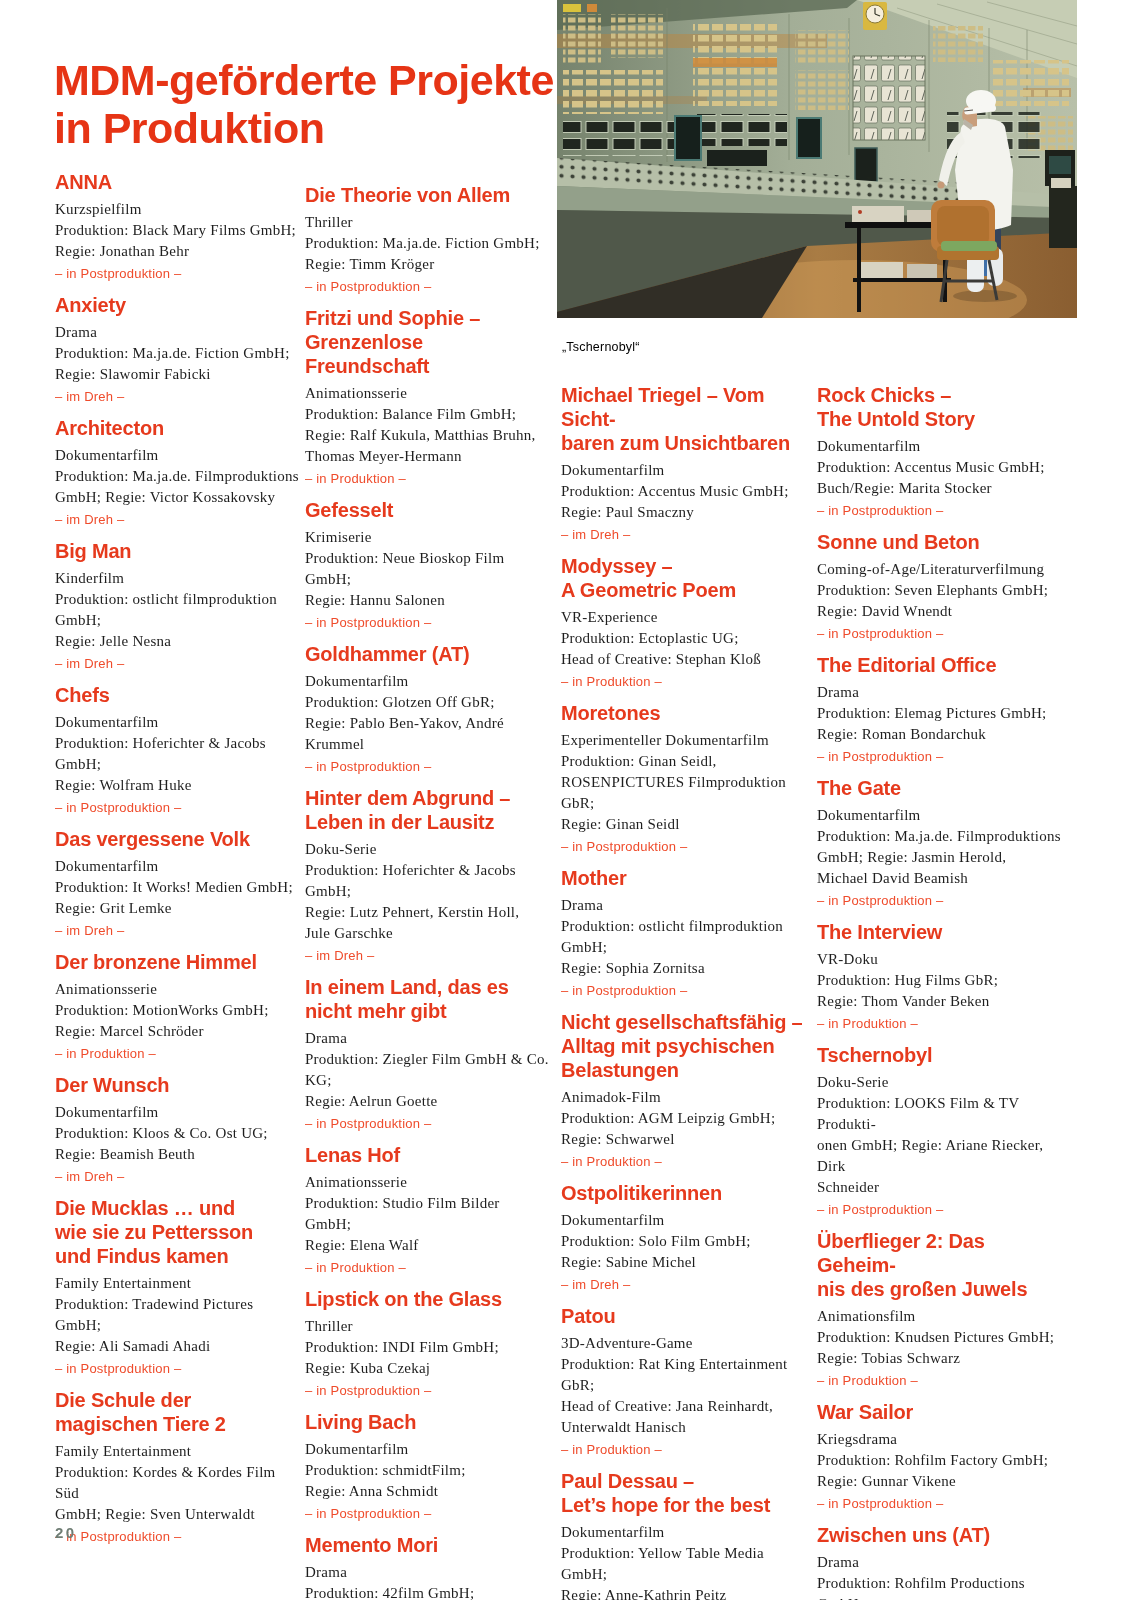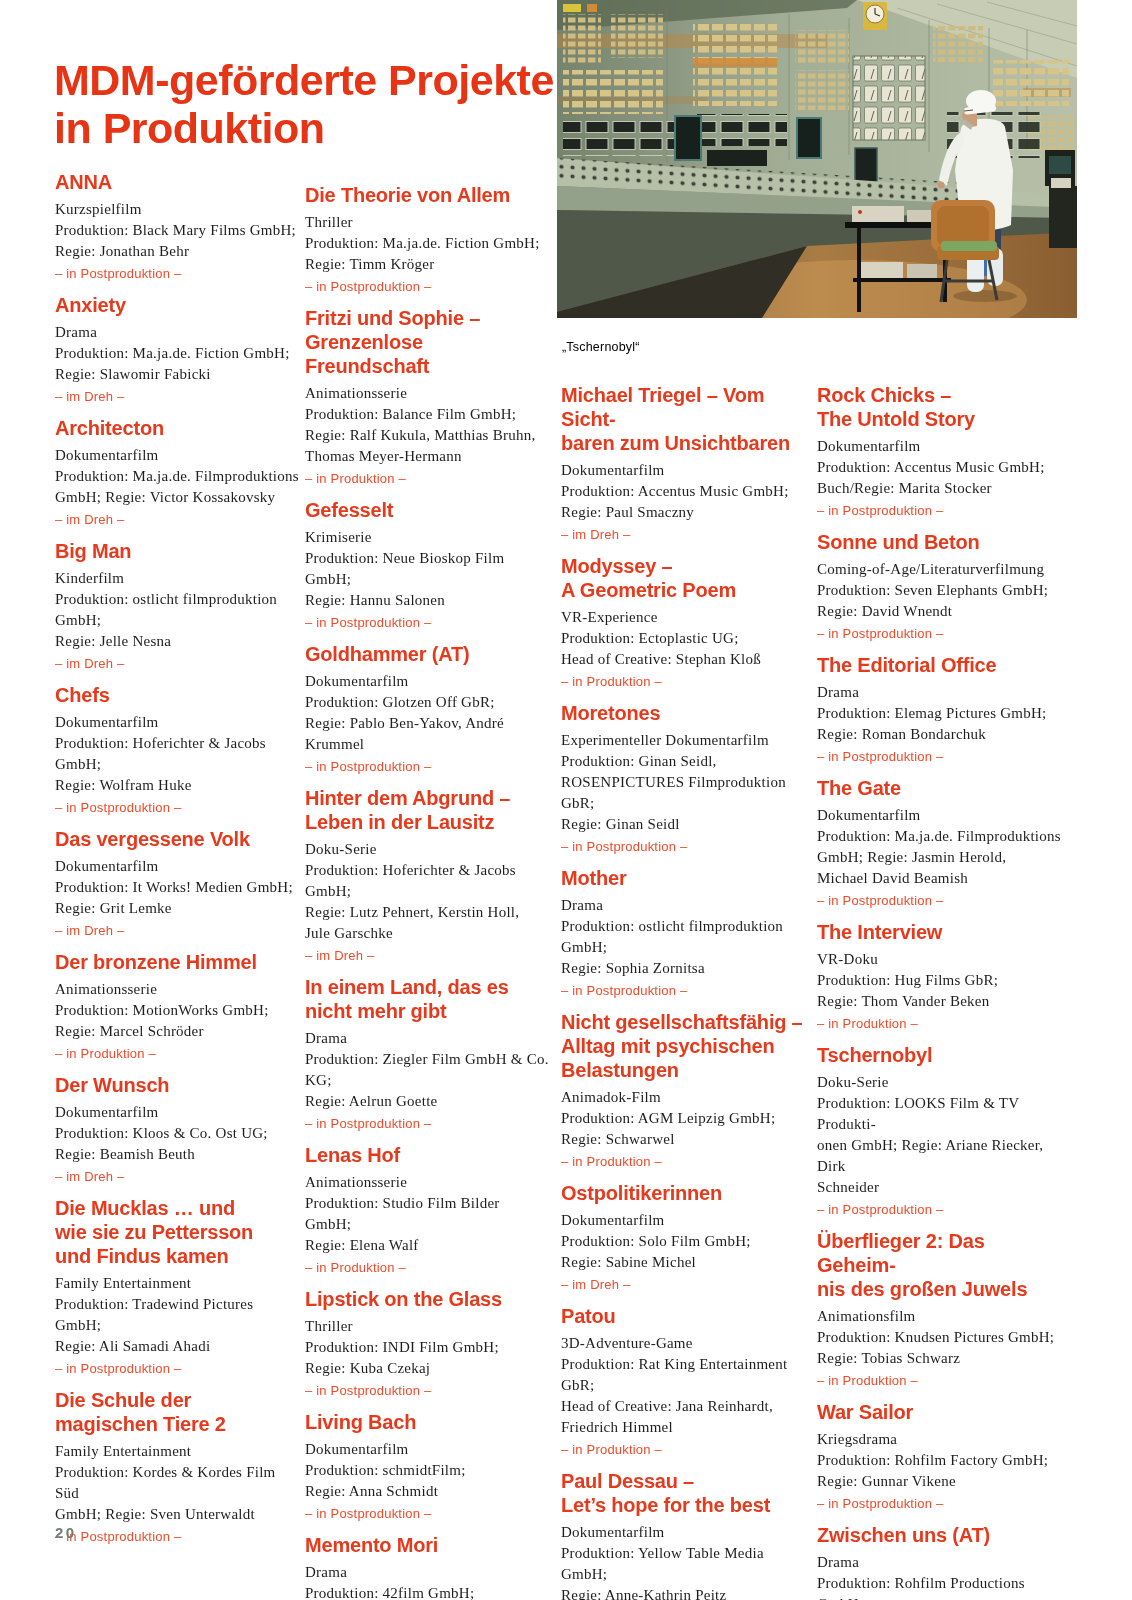--- a/index.html
+++ b/index.html
@@ -467,21 +467,21 @@
         </div>
     <div class="entry-status">– im Dreh –</div>
   </section>
 
   <section class="entry">
     <h2 class="entry-title">Patou</h2>
     <div class="entry-lines">
           <div class="entry-line">3D-Adventure-Game</div>
           <div class="entry-line">Produktion: Rat King Entertainment GbR;</div>
           <div class="entry-line">Head of Creative: Jana Reinhardt,</div>
-          <div class="entry-line">Friedrich Himmel</div>
+          <div class="entry-line">Unterwaldt Hanisch</div>
         </div>
     <div class="entry-status">– in Produktion –</div>
   </section>
 
   <section class="entry">
     <h2 class="entry-title">Paul Dessau –
 Let’s hope for the best</h2>
     <div class="entry-lines">
           <div class="entry-line">Dokumentarfilm</div>
           <div class="entry-line">Produktion: Yellow Table Media GmbH;</div>

